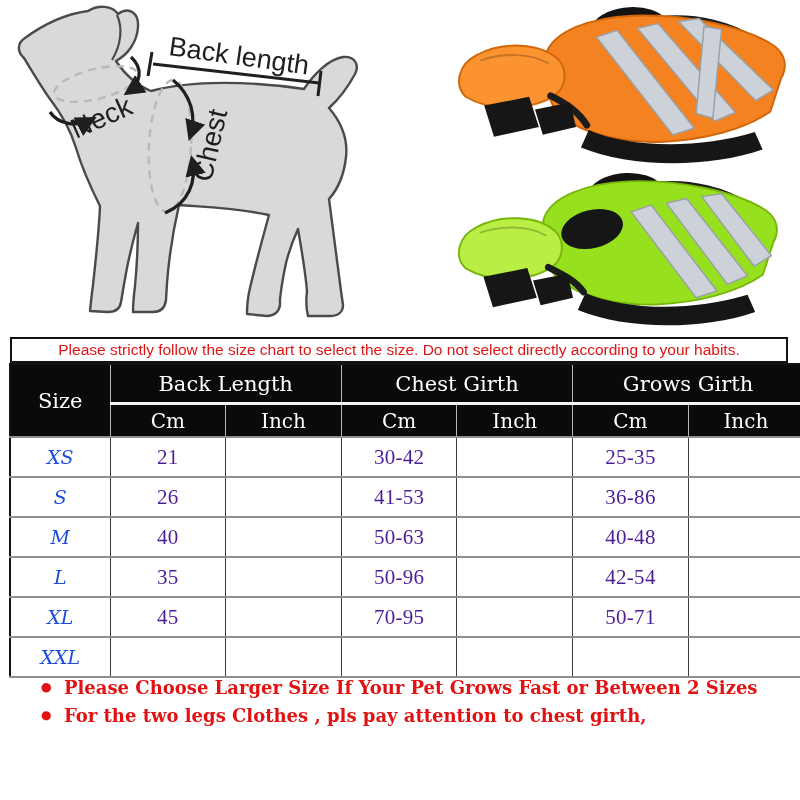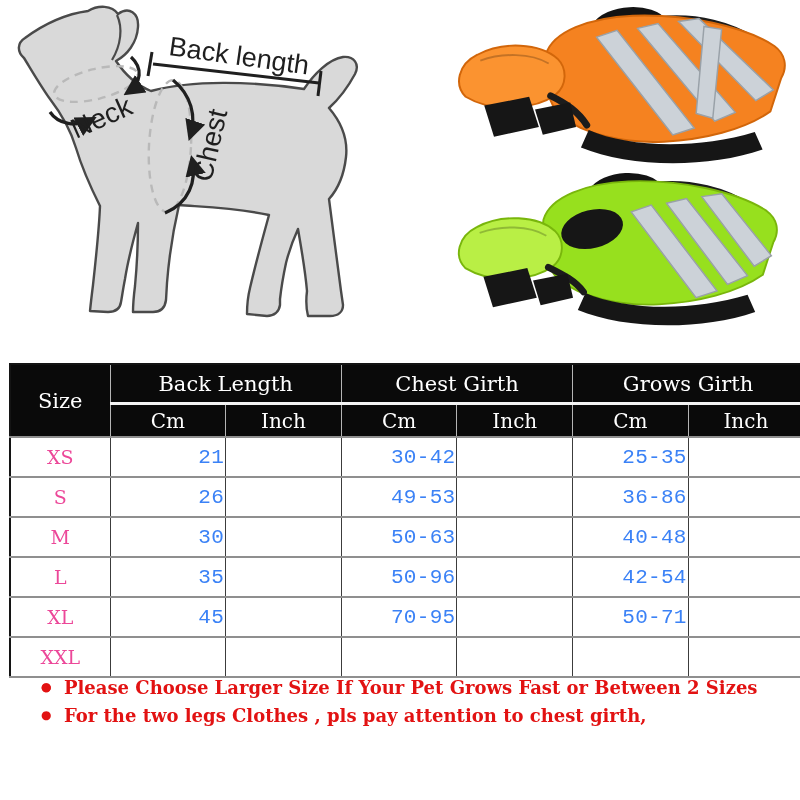--- a/index.html
+++ b/index.html
@@ -47,22 +47,22 @@
     border:2px solid #141414;}
   #size-table col.c-size{width:100px;}
   #size-table thead th{background:var(--table-header-bg);color:var(--table-header-text);
     font-family:"DejaVu Serif",serif;font-weight:normal;border:1px solid #b5b5b5;}
   #size-table .group-row th{font-size:21px;height:35px;border-bottom:3px solid #f4f4f4;}
   #size-table .unit-row th{font-size:20px;height:29px;}
   #size-table th.size-head{font-size:21px;border-bottom:1px solid #b5b5b5;}
   #size-table tbody td{height:36px;text-align:center;vertical-align:middle;
     border-left:1px solid #3c3c3c;border-right:1px solid #3c3c3c;
     border-top:2px solid #8f8f8f;border-bottom:2px solid #8f8f8f;}
-  #size-table tbody td.size-cell{font-family:"DejaVu Serif",serif;font-size:19px;color:#ec4899;}
-  #size-table tbody td.val-cell{font-family:Liberation Mono, monospace;font-size:21px;color:#3b82f6;letter-spacing:.3px;text-align:right;}
+  #size-table tbody td.size-cell{font-family:"DejaVu Serif",serif;font-size:19px;color:#1d4ed8;font-style:italic;}
+  #size-table tbody td.val-cell{font-family:Liberation Serif, serif;font-size:21px;color:#4c1d95;letter-spacing:.3px;}
 
   
   #notes{position:absolute;left:28px;top:674px;width:750px;
     font-family:"DejaVu Serif",serif;font-weight:bold;font-size:18px;
     color:var(--note-red);}
   .note-row{position:relative;padding-left:36px;line-height:27.5px;}
   .note-bullet{position:absolute;left:13px;top:0;font-size:12px;line-height:27.5px;}
 </style>
 </head>
 <body>
@@ -169,20 +169,21 @@
       <path class="reflect" d="M263 30 L284 27 L336 92 L318 103 Z"></path>
       <path class="black-fill" d="M141 131 C182 149, 252 151, 311 133 L319 151 C261 171, 181 169, 133 149 Z"></path>
       <path class="jg-hood" d="M15 105 C3 93, 7 72, 27 62 C53 48, 91 50, 109 66 C119 76, 119 93, 107 103 C88 117, 45 123, 15 105 Z"></path>
       <path class="crease" d="M30 68 C52 60, 82 60, 100 71"></path>
       <path class="strap-line2" d="M102 104 C118 112, 130 118, 139 130"></path>
       <path class="black-fill" d="M34 114 L80 105 L90 136 L44 146 Z"></path>
       <path class="black-fill" d="M86 118 L122 111 L128 136 L94 144 Z"></path>
     </svg>
   </div>
 
+  <div id="warning-bar">Please strictly follow the size chart to select the size. Do not select directly according to your habits.</div>
 
   <table id="size-table">
     <colgroup>
       <col class="c-size">
         <col>
         <col>
         <col>
         <col>
         <col>
         <col>
@@ -210,28 +211,28 @@
         <td class="val-cell"></td>
         <td class="val-cell">30-42</td>
         <td class="val-cell"></td>
         <td class="val-cell">25-35</td>
         <td class="val-cell"></td>
       </tr>
       <tr>
         <td class="size-cell">S</td>
         <td class="val-cell">26</td>
         <td class="val-cell"></td>
-        <td class="val-cell">49-53</td>
+        <td class="val-cell">41-53</td>
         <td class="val-cell"></td>
         <td class="val-cell">36-86</td>
         <td class="val-cell"></td>
       </tr>
       <tr>
         <td class="size-cell">M</td>
-        <td class="val-cell">30</td>
+        <td class="val-cell">40</td>
         <td class="val-cell"></td>
         <td class="val-cell">50-63</td>
         <td class="val-cell"></td>
         <td class="val-cell">40-48</td>
         <td class="val-cell"></td>
       </tr>
       <tr>
         <td class="size-cell">L</td>
         <td class="val-cell">35</td>
         <td class="val-cell"></td>

